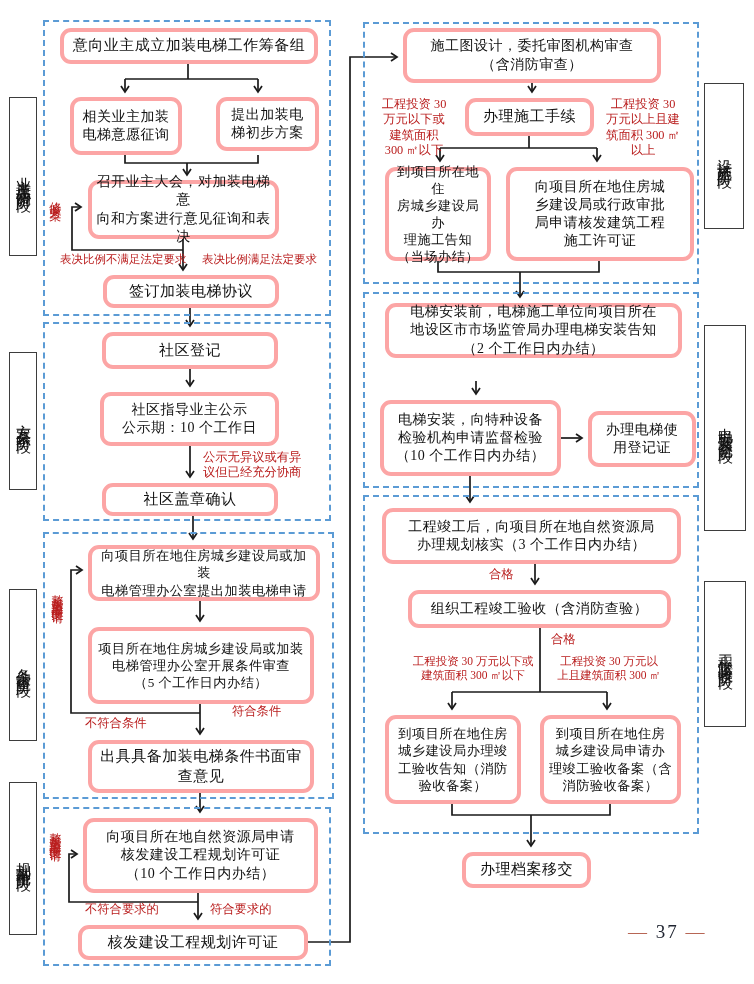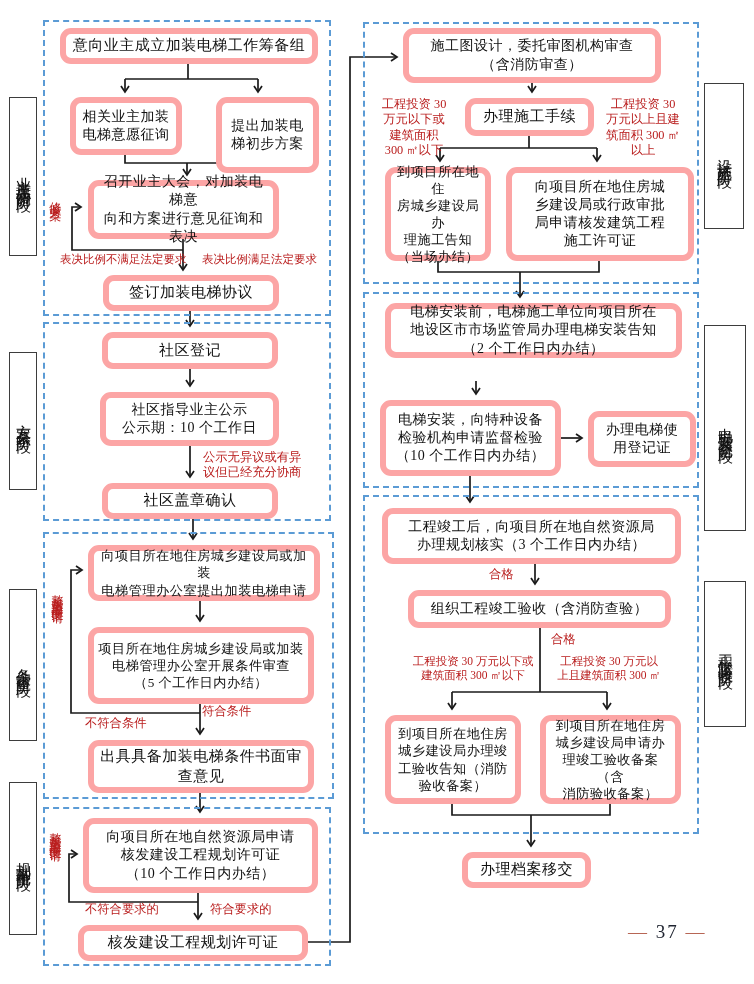--- a/index.html
+++ b/index.html
@@ -1,21 +1,21 @@
 <!DOCTYPE html>
 <html><head>
 <meta charset="utf-8">
 <style>
   html,body{margin:0;padding:0;background:#fff;}
   .canvas{position:relative;width:754px;height:984px;background:#ffffff;overflow:hidden;
           font-family:"Liberation Serif","DejaVu Serif",serif;color:#111;}
   svg.wires{position:absolute;left:0;top:0;width:754px;height:984px;}
   .ln{fill:none;stroke:#1a1a1a;stroke-width:1.7px;}
   .section{position:absolute;border:2px dashed #5b9bd5;box-sizing:border-box;background:transparent;}
-  .box{position:absolute;border:6px solid #fca5a5;border-radius:11px;background:#fff;
+  .box{position:absolute;border:4px solid #fca5a5;border-radius:11px;background:#fff;
        display:flex;align-items:center;justify-content:center;text-align:center;
        white-space:pre-line;font-size:14px;line-height:1.3;letter-spacing:0.5px;
        padding:12px 3px;box-sizing:border-box;}
   .f15{font-size:15px;}
   .f13{font-size:13.2px;}
   .stage{position:absolute;border:1.5px solid #3d3d3d;background:#fff;box-sizing:border-box;
          writing-mode:vertical-rl;text-orientation:upright;display:flex;align-items:center;justify-content:center;
          font-size:15px;letter-spacing:3px;line-height:1;}
   .elabel{position:absolute;font-size:11.5px;line-height:1.25;color:#b91c1c;white-space:pre-line;letter-spacing:0;}
   .elabel.c{text-align:center;}
@@ -85,21 +85,21 @@
   <div class="stage" style="left:9px;top:352px;width:28px;height:138px;">方案公示阶段</div>
   <div class="stage" style="left:9px;top:589px;width:28px;height:152px;">条件审查阶段</div>
   <div class="stage" style="left:9px;top:782px;width:28px;height:153px;">规划审批阶段</div>
   <div class="stage" style="left:704px;top:83px;width:40px;height:146px;">设计施工阶段</div>
   <div class="stage" style="left:704px;top:325px;width:42px;height:206px;">电梯安装登记阶段</div>
   <div class="stage" style="left:704px;top:581px;width:42px;height:146px;">工程竣工验收阶段</div>
 
   <div class="box f15" style="left:60px;top:28px;width:258px;height:36px;">意向业主成立加装电梯工作筹备组</div>
   <div class="box" style="left:70px;top:97px;width:112px;height:58px;">相关业主加装
 电梯意愿征询</div>
-  <div class="box" style="left:216px;top:97px;width:103px;height:76px;border-radius:11px;">提出加装电
+  <div class="box" style="left:216px;top:97px;width:103px;height:54px;border-radius:11px;">提出加装电
 梯初步方案</div>
   <div class="box" style="left:88px;top:180px;width:191px;height:59px;">召开业主大会，对加装电梯意
 向和方案进行意见征询和表决</div>
   <div class="box f15" style="left:103px;top:275px;width:176px;height:33px;">签订加装电梯协议</div>
   <div class="box f15" style="left:102px;top:332px;width:176px;height:37px;">社区登记</div>
   <div class="box" style="left:100px;top:392px;width:179px;height:54px;">社区指导业主公示
 公示期：10 个工作日</div>
   <div class="box f15" style="left:102px;top:483px;width:176px;height:33px;">社区盖章确认</div>
   <div class="box f13" style="left:88px;top:545px;width:232px;height:56px;">向项目所在地住房城乡建设局或加装
 电梯管理办公室提出加装电梯申请</div>
@@ -145,21 +145,21 @@
 消防验收备案）</div>
   <div class="box f15" style="left:462px;top:852px;width:129px;height:36px;">办理档案移交</div>
 
   <div class="elabel v" style="left:47px;top:192px;height:80px;">修改方案</div>
   <div class="elabel" style="left:60px;top:252px;">表决比例不满足法定要求</div>
   <div class="elabel" style="left:202px;top:252px;">表决比例满足法定要求</div>
   <div class="elabel f12" style="left:203px;top:450px;">公示无异议或有异
 议但已经充分协商</div>
   <div class="elabel v" style="left:49px;top:585px;height:136px;">整改后重新提交申请</div>
   <div class="elabel f12" style="left:85px;top:716px;">不符合条件</div>
-  <div class="elabel f12" style="left:202px;top:704px;">符合条件</div>
+  <div class="elabel f12" style="left:232px;top:704px;">符合条件</div>
   <div class="elabel v" style="left:47px;top:823px;height:136px;">整改后重新提交申请</div>
   <div class="elabel f12" style="left:85px;top:902px;">不符合要求的</div>
   <div class="elabel f12" style="left:210px;top:902px;">符合要求的</div>
   <div class="elabel c f12" style="left:374px;top:97px;width:80px;">工程投资 30
 万元以下或
 建筑面积
 300 ㎡以下</div>
   <div class="elabel c f12" style="left:596px;top:97px;width:94px;">工程投资 30
 万元以上且建
 筑面积 300 ㎡

